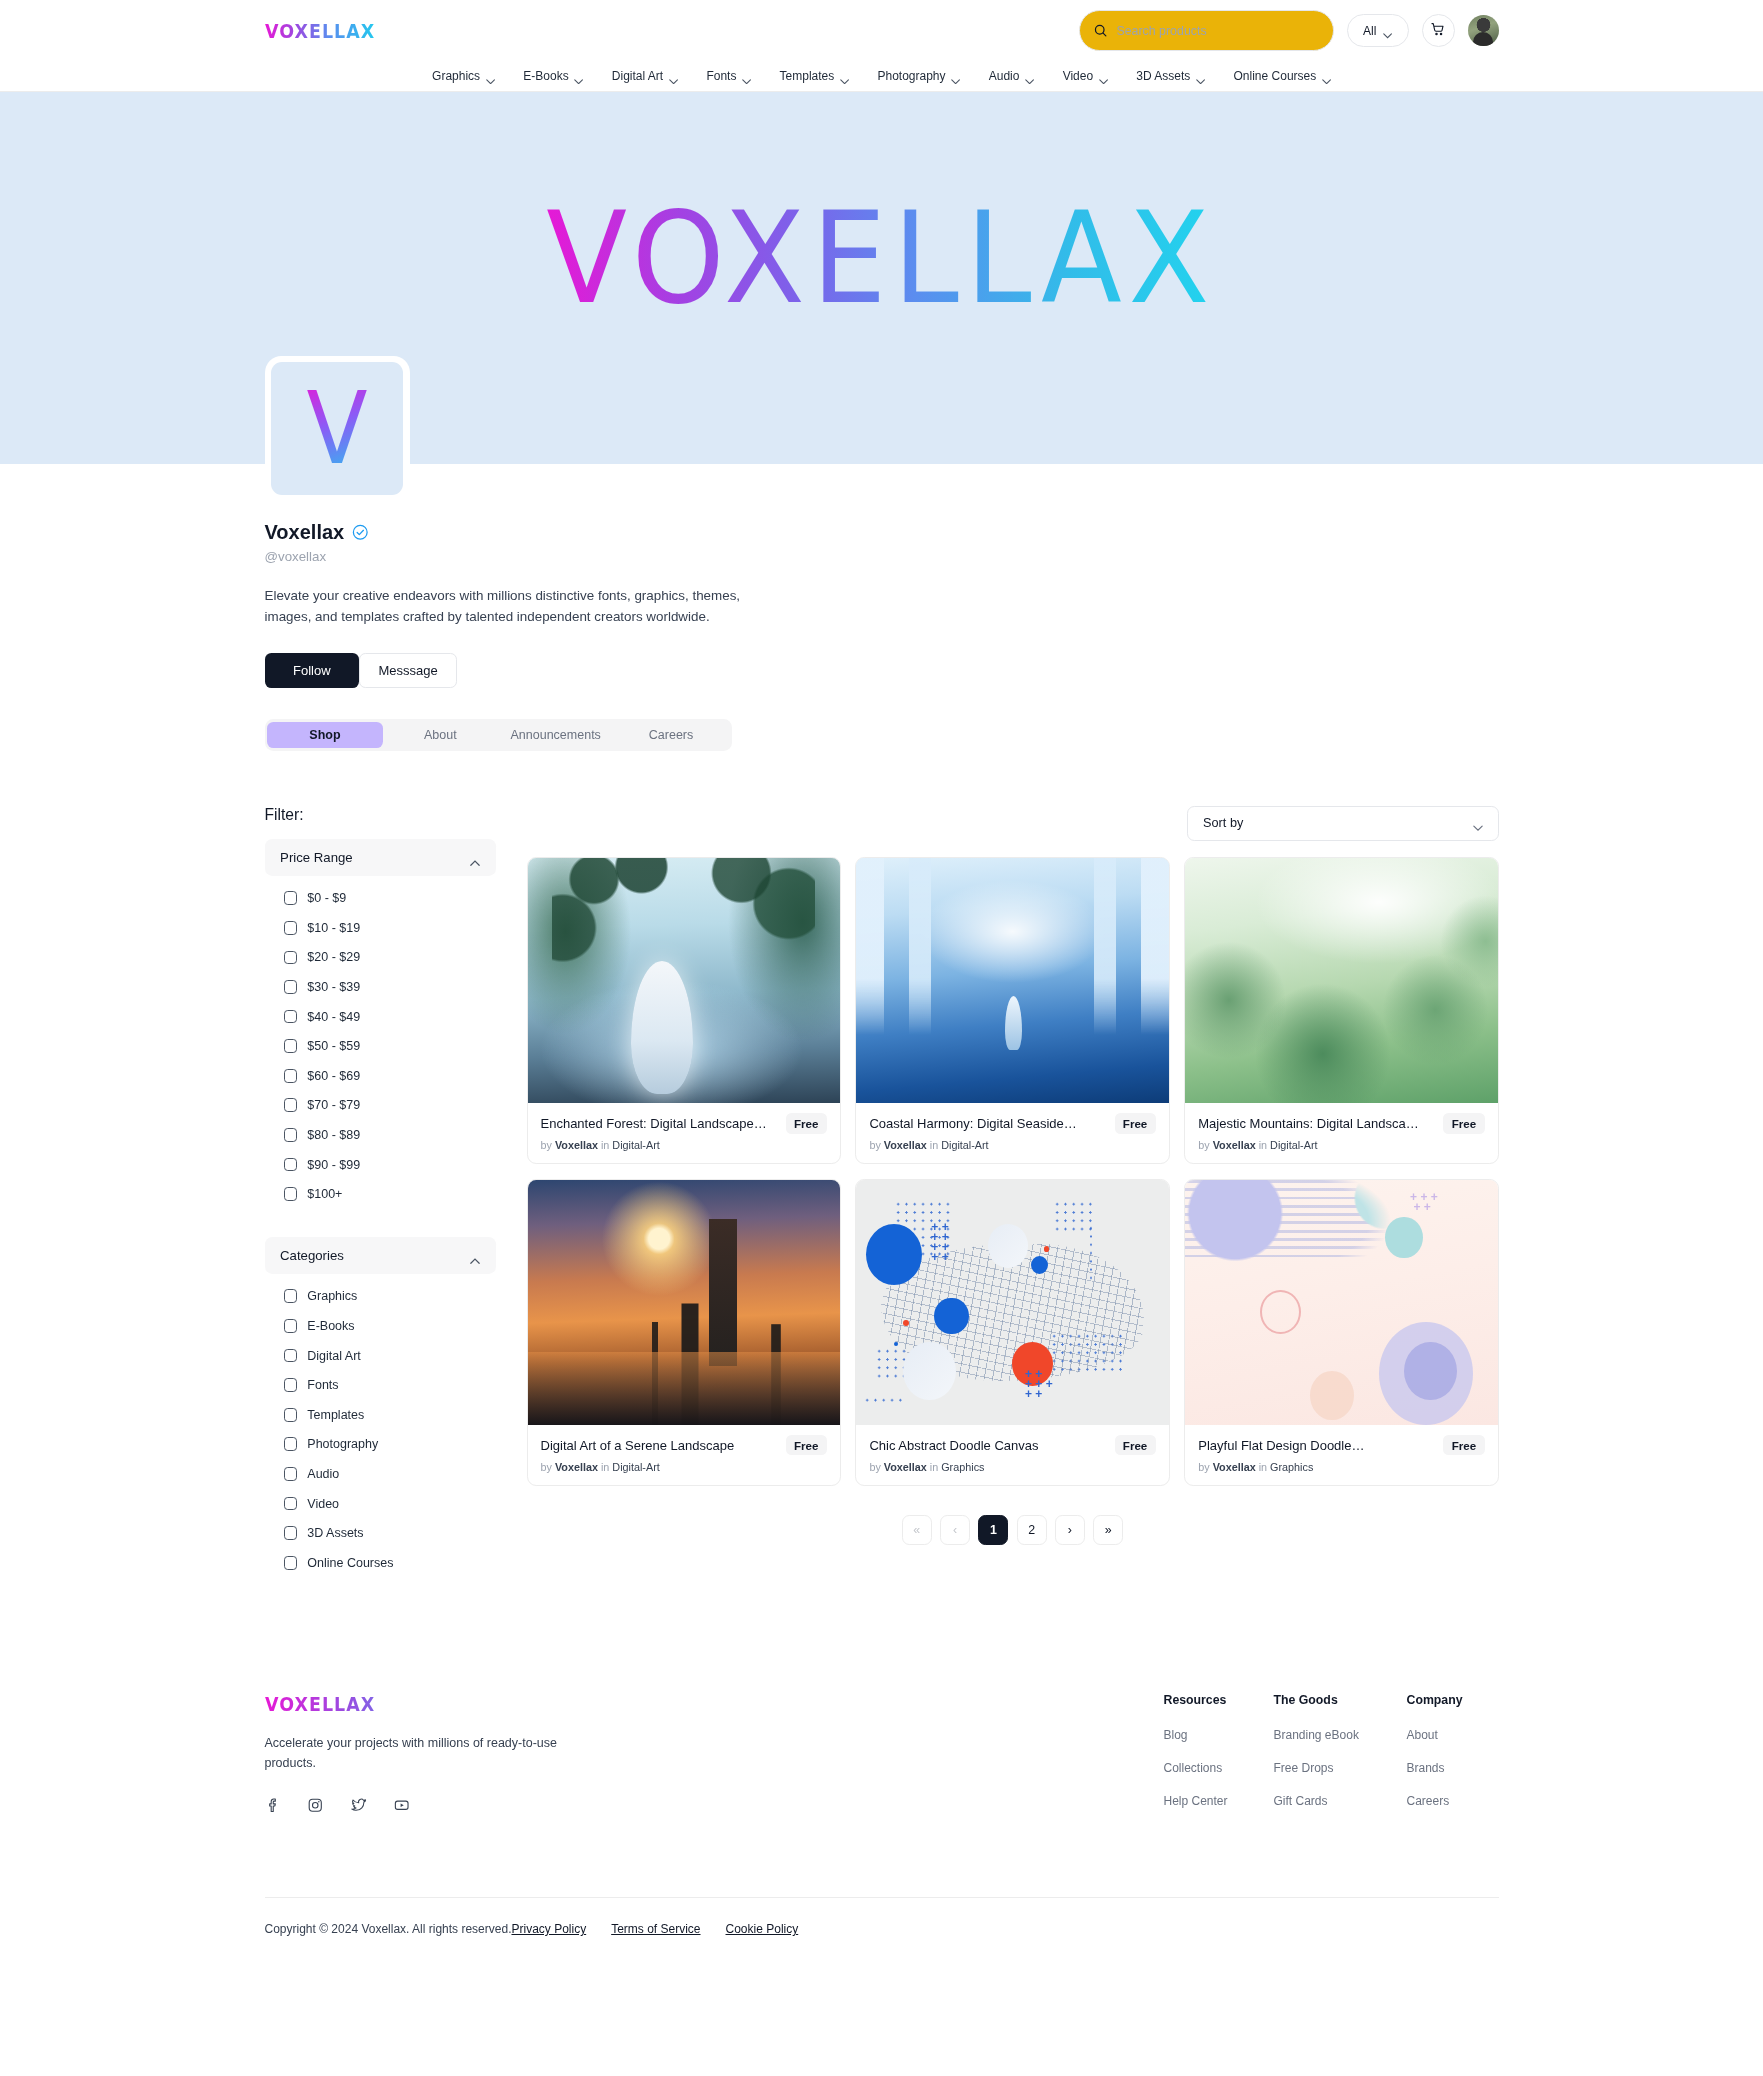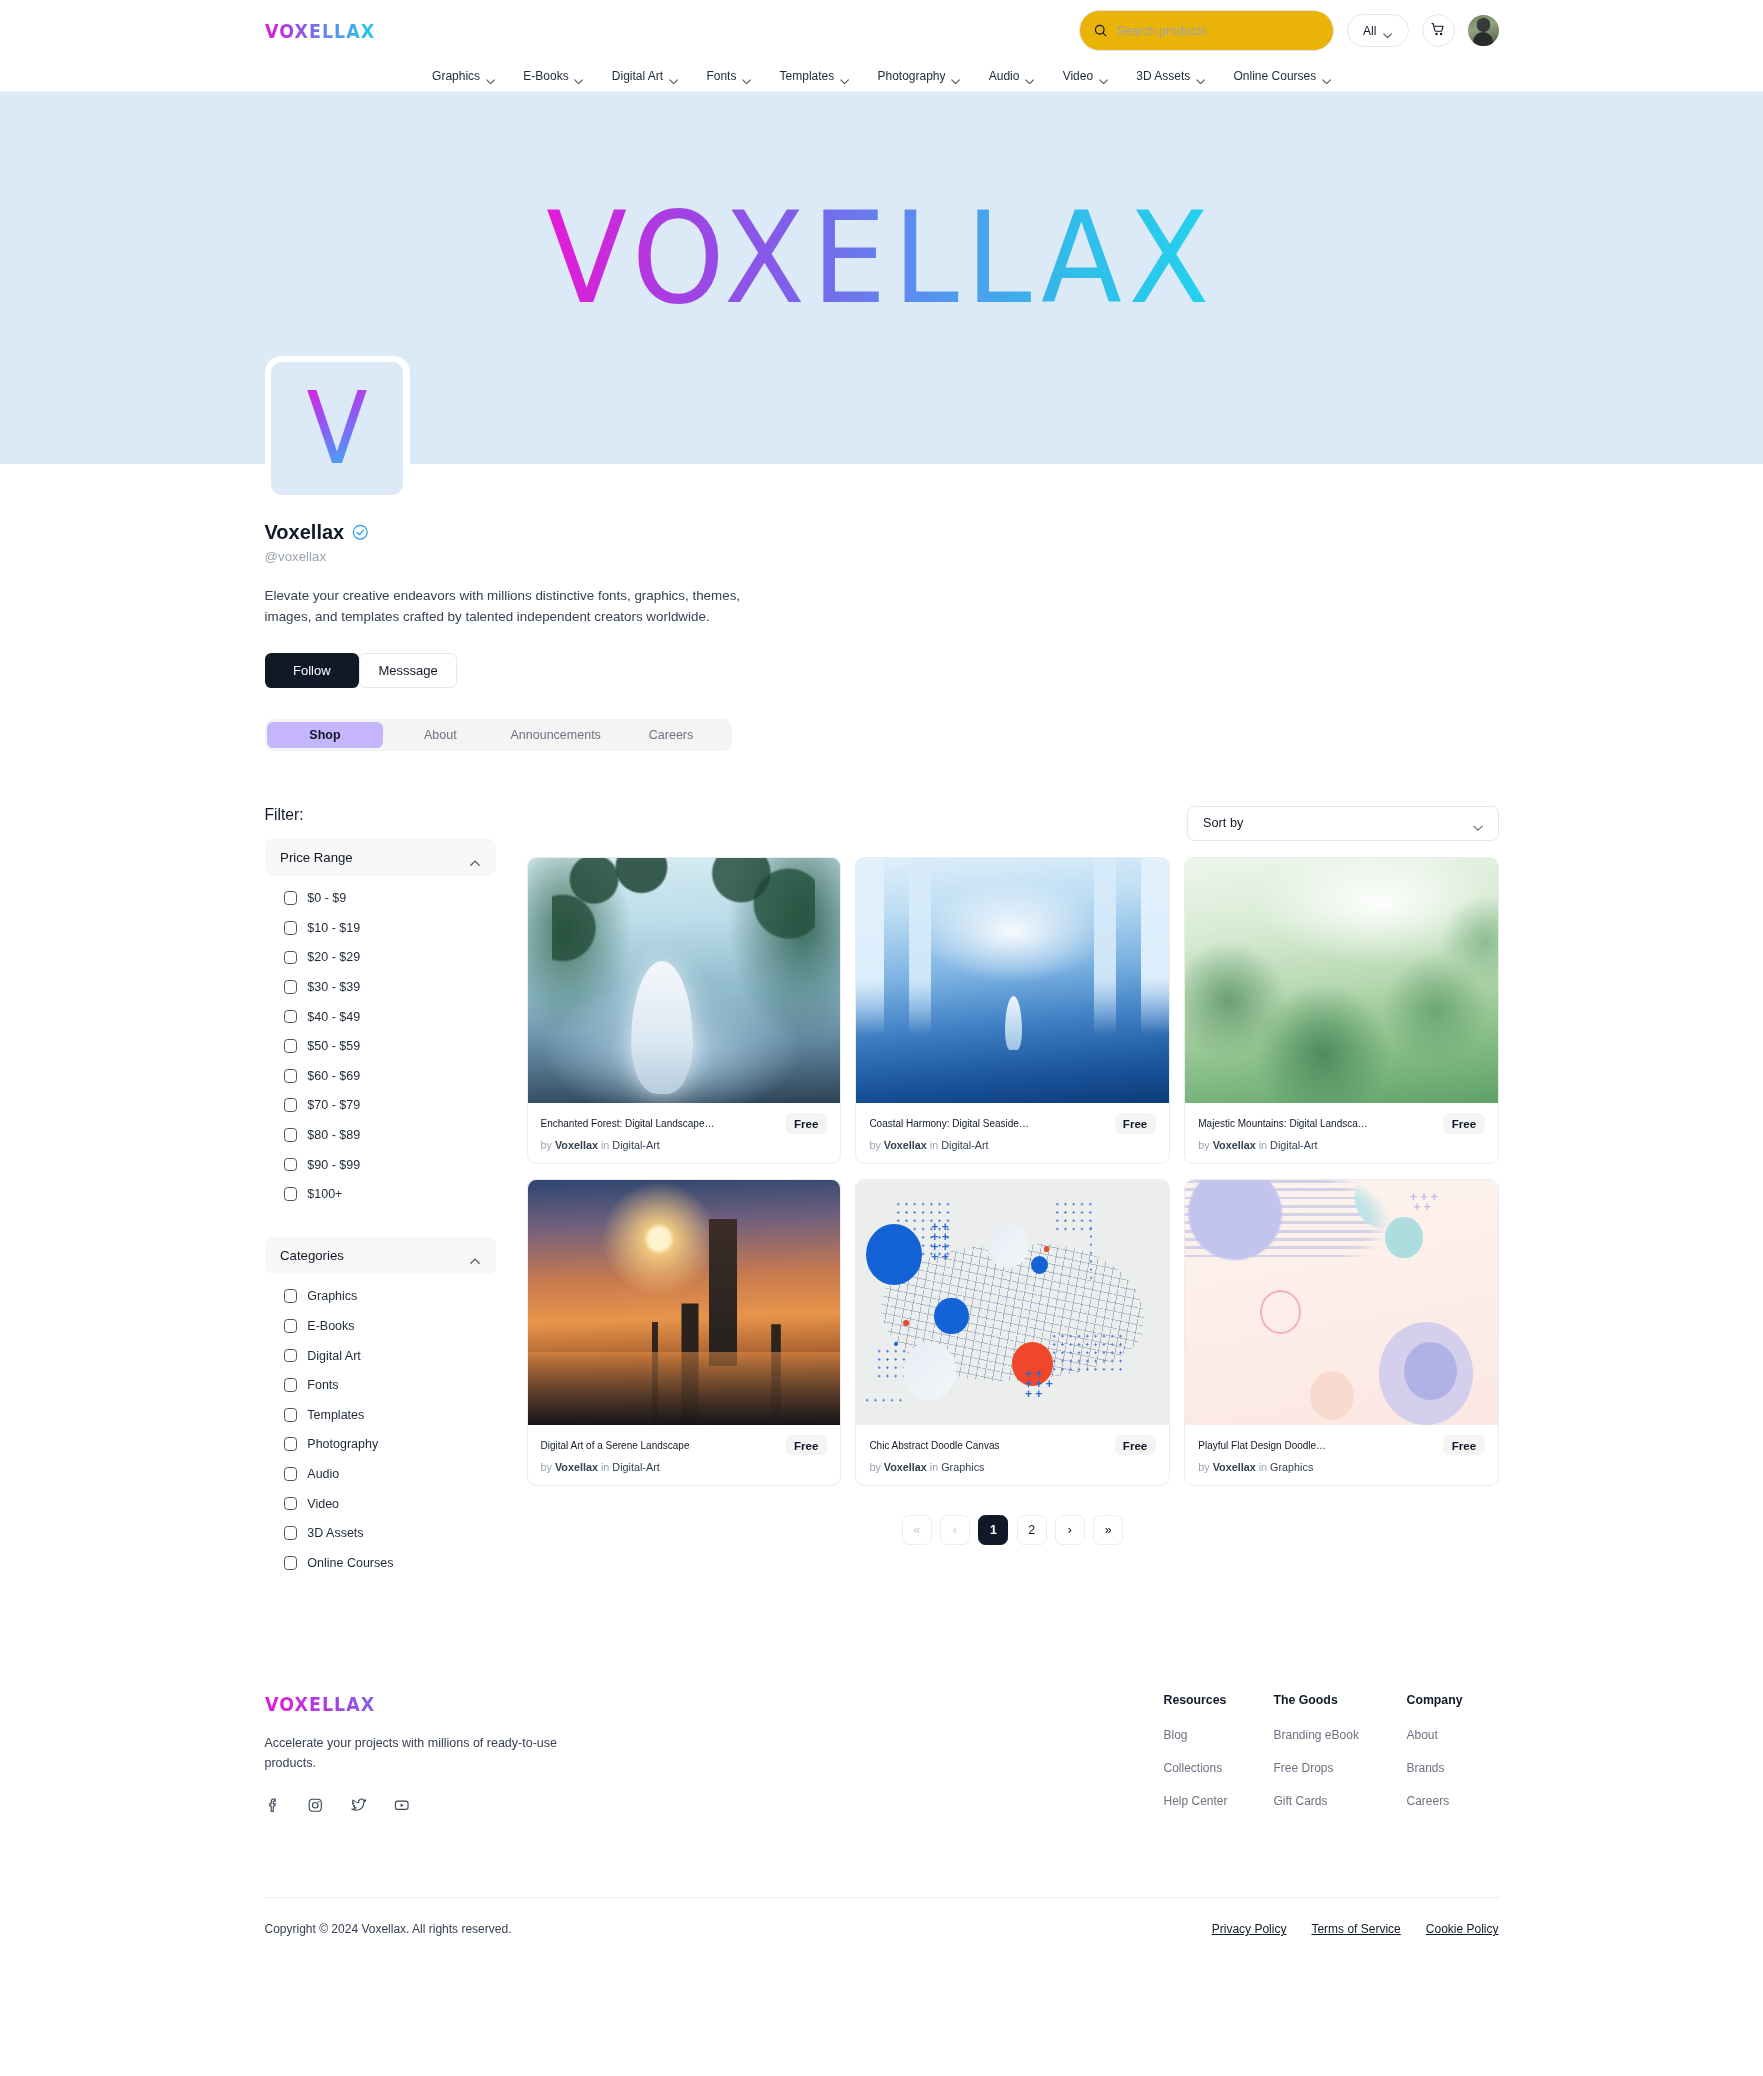--- a/index.html
+++ b/index.html
@@ -250,21 +250,21 @@
     overflow: hidden;
     background: #fff;
     cursor: pointer;
   }
   .card-img { width: 100%; height: 245px; position: relative; overflow: hidden; }
   .card-meta { padding: 10px 13px 12px 13px; }
   .card-title-row {
     display: flex; align-items: center; justify-content: space-between; gap: 9.2px;
   }
   .card-title {
-    font-size: 10px; color: #111827;
+    font-size: 13px; color: #111827;
     white-space: nowrap; overflow: hidden; text-overflow: ellipsis;
   }
   .price-badge {
     font-size: 11.6px; font-weight: 700; color: #111827;
     background: #f4f4f5; border-radius: 5.5px;
     padding: 3.7px 8.3px; flex: 0 0 auto;
   }
   .card-sub { font-size: 10.8px; color: #9ca3af; margin-top: 5.5px; }
   .card-sub b { color: #374151; font-weight: 600; }
   .card-sub i { font-style: normal; color: #374151; }
@@ -419,21 +419,21 @@
   .fcol-company { width: 92px; }
   .fcol h4 { font-size: 12.3px; font-weight: 700; color: #111827; margin-bottom: 21px; }
   .fcol a {
     display: block; font-size: 12px; color: #6b7280;
     text-decoration: none; margin-bottom: 19px;
   }
   .footer-bottom {
     width: 1234px; margin: 70px auto 0 auto;
     border-top: 0.9px solid #ececec;
     padding-top: 24px;
-    display: flex; align-items: center; justify-content: space-between;
+    display: flex; align-items: center; 
   }
   .copyright { font-size: 12px; color: #374151; }
   .legal { display: flex; gap: 25px; }
   .legal a { font-size: 12px; color: #111827; text-decoration: underline; }
 </style>
 </head>
 <body>
 
 <div class="topbar">
   <div class="topbar-inner">

